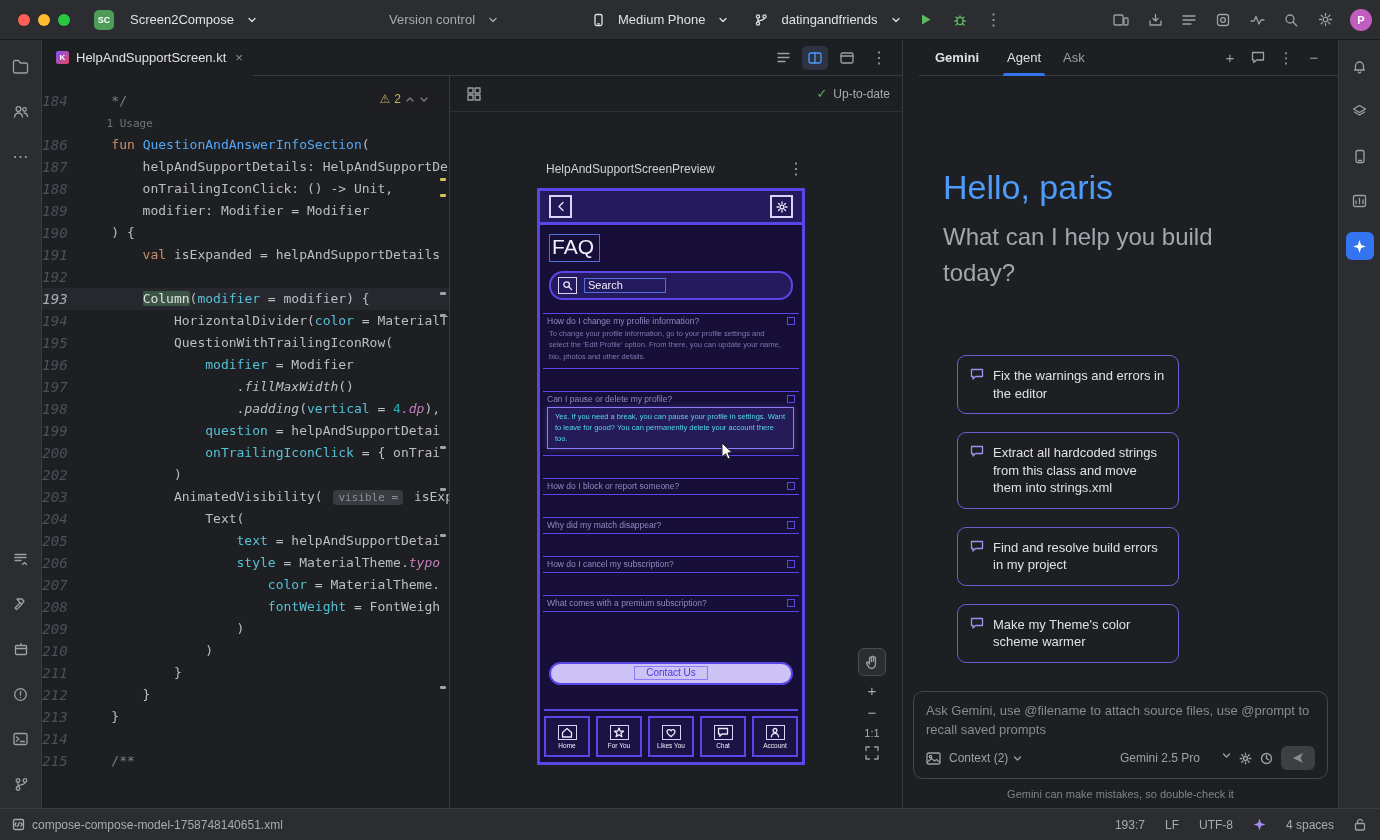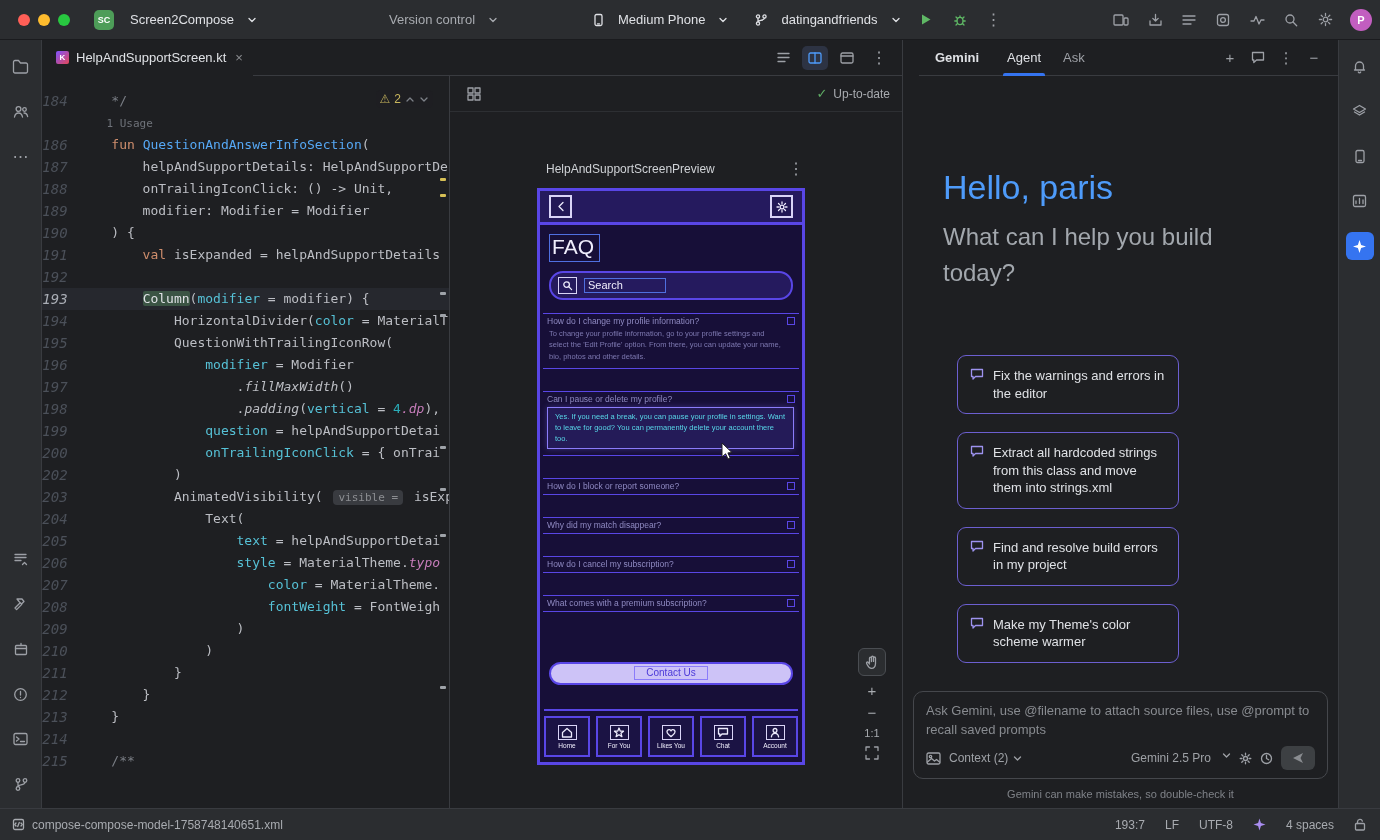--- a/index.html
+++ b/index.html
@@ -112,21 +112,21 @@
   .gm-greet { margin-top:92px; font-size:34px; color:#4e9bfa; font-weight:400; }
   .gm-sub { margin-top:12px; font-size:24px; color:#a2a7ad; line-height:1.5; width:330px; }
   .gm-cards { margin:64px 0 0 14px; display:flex; flex-direction:column; gap:18px; }
   .gm-card { width:222px; border:1px solid #6c5fd0; border-radius:9px; padding:11px 12px; display:flex; gap:9px; font-size:13px; line-height:1.35; color:#dfe1e5; background:#1e1f22; }
   .gm-card .cicn { flex:none; margin-top:1px; color:#9d92ee; }
   .gm-bottom { position:absolute; left:10px; right:10px; bottom:8px; }
   .input-box { border:1px solid #45474c; border-radius:10px; padding:10px 12px 8px; }
   .gm-placeholder { font-size:13px; color:#888b90; line-height:1.45; }
   .gm-controls { display:flex; align-items:center; margin-top:6px; font-size:12px; color:#9ea1a6; gap:8px; }
   .gm-ctx { display:flex; align-items:center; gap:5px; }
-  .gm-model { margin-left:auto; display:flex; gap:11px; }
+  .gm-model { margin-left:auto; display:flex; gap:22px; }
   .send-btn { width:34px; height:24px; border-radius:6px; background:#3d4043; color:#8a8d91; }
   .gm-disclaimer { text-align:center; font-size:11px; color:#7f8288; margin-top:9px; }
 
   
   .statusbar { position:absolute; left:0; bottom:0; width:1380px; height:32px; background:#2b2d30; border-top:1px solid #393b40; display:flex; align-items:center; padding:0 14px 0 12px; font-size:12px; color:#a8abb0; }
   .sb-left { display:flex; align-items:center; gap:7px; }
   .sb-right { margin-left:auto; display:flex; align-items:center; gap:20px; }
   .chevron-svg { flex:none; }
 </style>
 </head>

